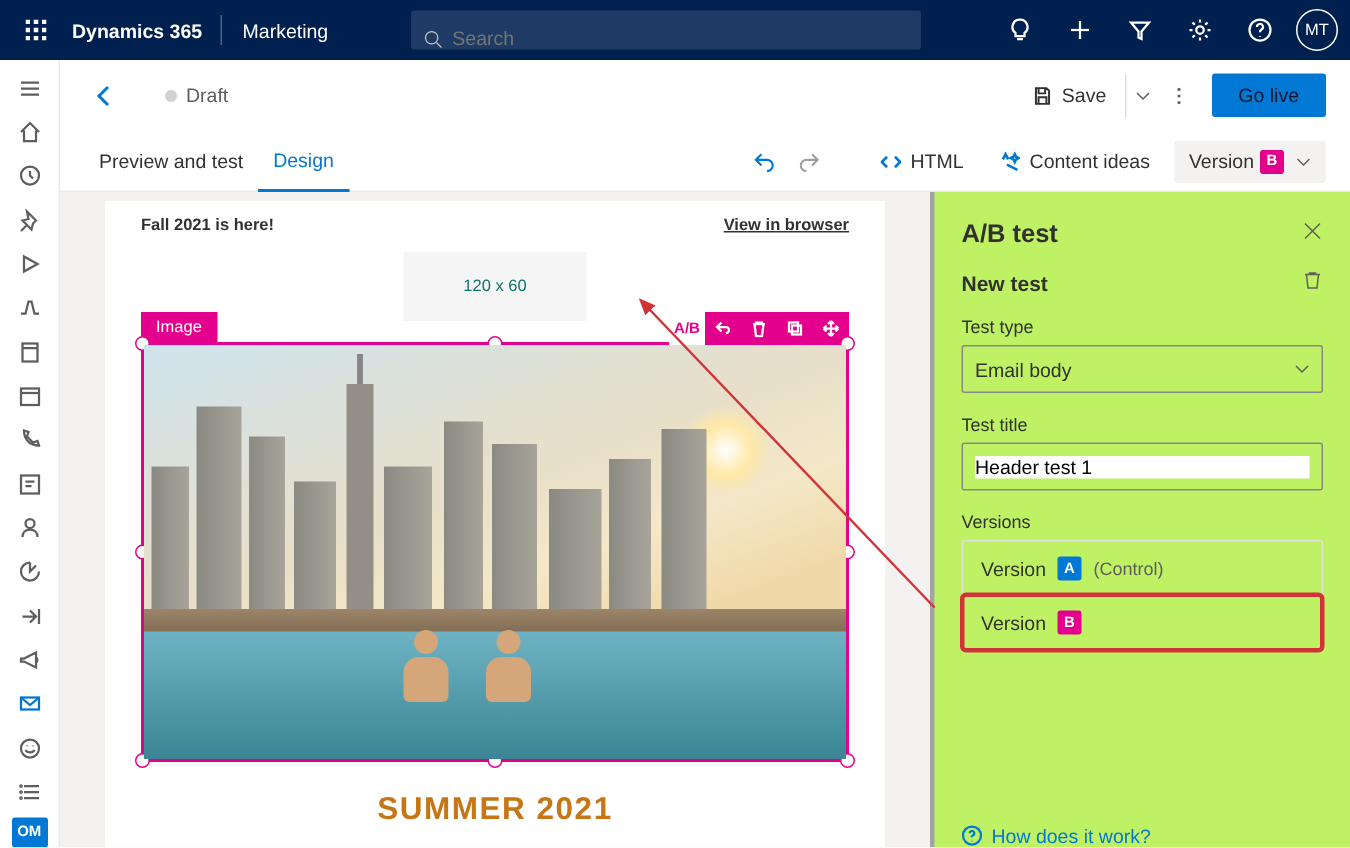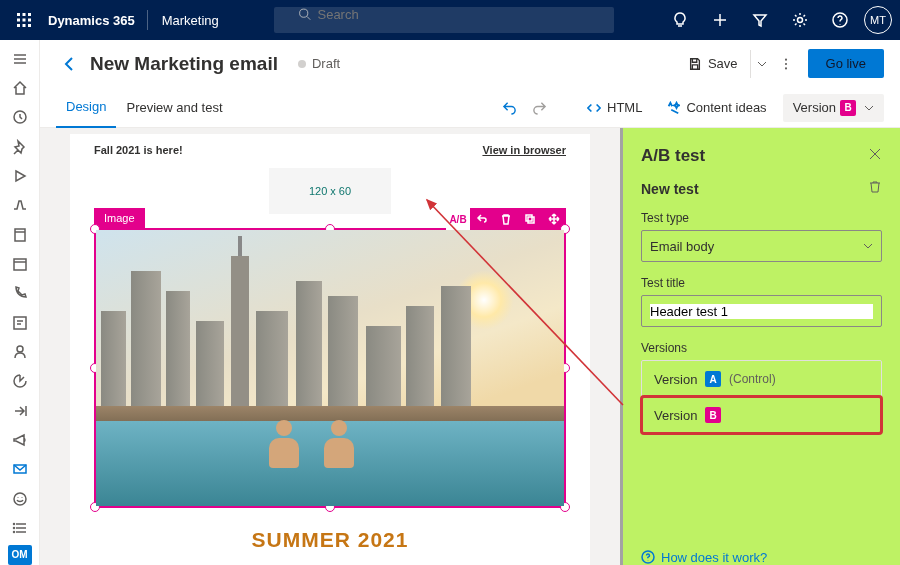--- a/index.html
+++ b/index.html
@@ -6,21 +6,21 @@
 html,body{height:100%;background:#faf9f8;color:#323130;overflow:hidden}
 .app{width:900px;height:565px;position:relative;background:#fff;overflow:hidden}
 
 .topbar{height:40px;background:#002050;color:#fff;display:flex;align-items:center;padding:0 8px;font-size:13px}
 .waffle{width:32px;display:flex;justify-content:center}
 .waffle svg{width:14px;height:14px}
 .brand{font-weight:700;padding:0 8px}
 .divider-v{width:1px;height:20px;background:rgba(255,255,255,.3);margin:0 4px}
 .subbrand{padding:0 10px}
 .search-wrap{flex:1;display:flex;justify-content:center}
-.search{width:340px;height:26px;background:rgba(255,255,255,.12);border-radius:2px;display:flex;align-items:flex-start;padding:0 24px;color:#c8c8c8}
+.search{width:340px;height:26px;background:rgba(255,255,255,.12);border-radius:2px;display:flex;align-items:flex-end;padding:0 8px;color:#c8c8c8}
 .search svg{width:14px;height:14px;margin-right:6px}
 .search input{background:none;border:none;color:#c8c8c8;outline:none;font-size:13px;width:100%}
 .top-icons{display:flex;align-items:center}
 .top-icons .ti{width:40px;height:40px;display:flex;align-items:center;justify-content:center;cursor:pointer}
 .top-icons svg{width:16px;height:16px;stroke:#fff;fill:none;stroke-width:1.5}
 .avatar{width:28px;height:28px;border-radius:50%;border:1px solid #fff;display:flex;align-items:center;justify-content:center;font-size:11px;margin-left:4px}
 
 .body{display:flex;height:525px}
 
 .rail{width:40px;background:#fff;border-right:1px solid #edebe9;display:flex;flex-direction:column;align-items:center;padding-top:4px}
@@ -286,21 +286,20 @@
     </div>
 
     <div class="main">
 
       <div class="cmdbar">
         <div class="back">
             <svg viewBox="0 0 16 16">
               <path d="M10 2L4 8l6 6"></path>
             </svg>
           </div>
-        <div class="title">New Marketing email</div>
         <div class="status">
             <span class="dot"></span>
             <span>Draft</span>
           </div>
         <div class="cmd-right">
           <div class="save-btn">
             <svg viewBox="0 0 16 16">
                 <path d="M3 2h8l2 2v10H3zM5 2v4h5V2M5 14v-5h6v5"></path>
               </svg>
             <span>Save</span>
@@ -315,22 +314,22 @@
                 <circle cx="8" cy="3" r="1.2" fill="#605e5c"></circle>
                 <circle cx="8" cy="8" r="1.2" fill="#605e5c"></circle>
                 <circle cx="8" cy="13" r="1.2" fill="#605e5c"></circle>
               </svg>
             </div>
           <div class="go-live">Go live</div>
         </div>
       </div>
 
       <div class="tabs-row">
+        <div class="tab">Preview and test</div>
         <div class="tab active">Design</div>
-        <div class="tab">Preview and test</div>
         <div class="tabs-right">
           <div class="undo-redo">
             <div class="ur">
                 <svg viewBox="0 0 16 16">
                   <path d="M6 3L2 7l4 4M2 7h8a4 4 0 0 1 0 8" stroke-width="1.5"></path>
                 </svg>
               </div>
             <div class="ur disabled">
                 <svg viewBox="0 0 16 16">
                   <path d="M10 3l4 4-4 4M14 7H6a4 4 0 0 0 0 8" stroke-width="1.5"></path>

